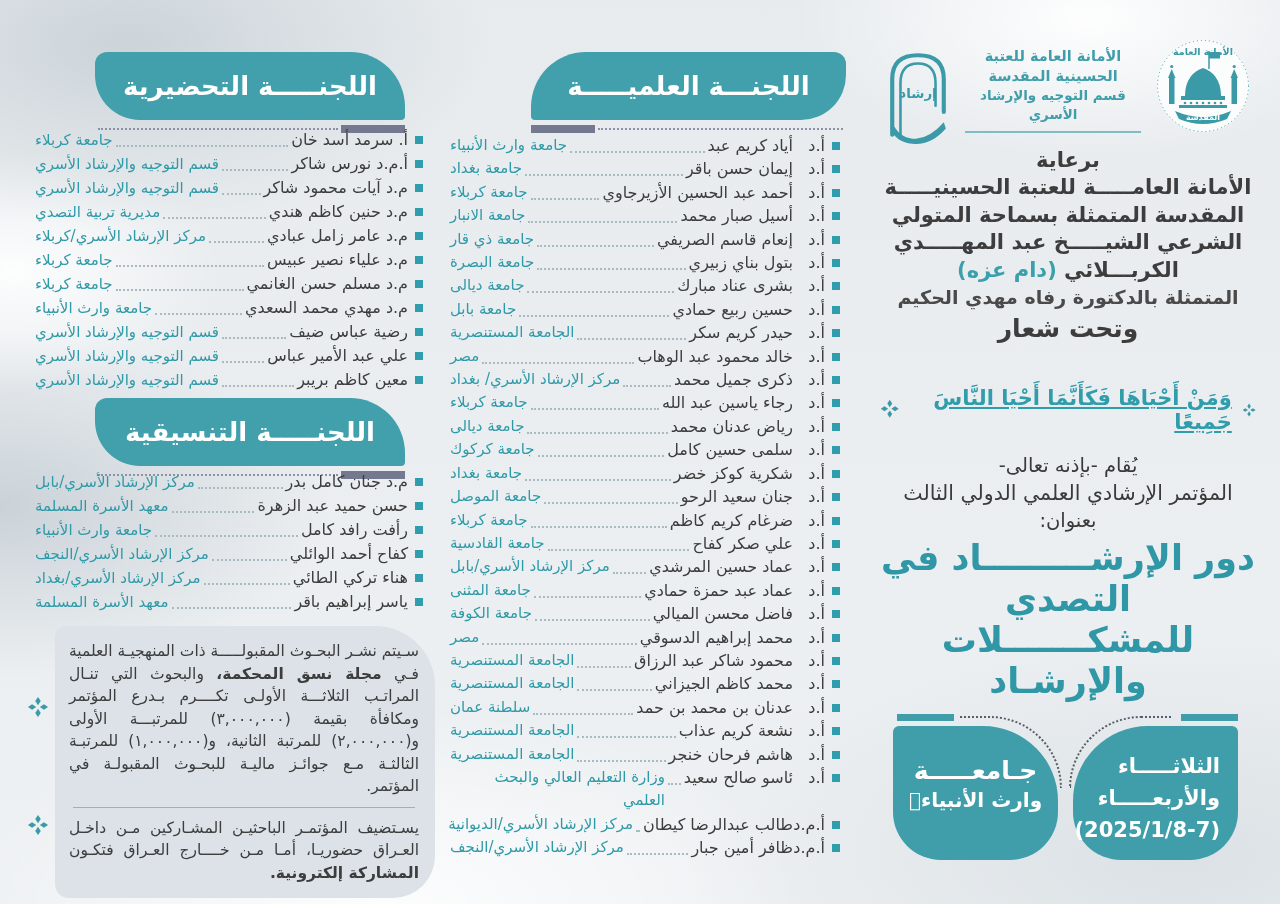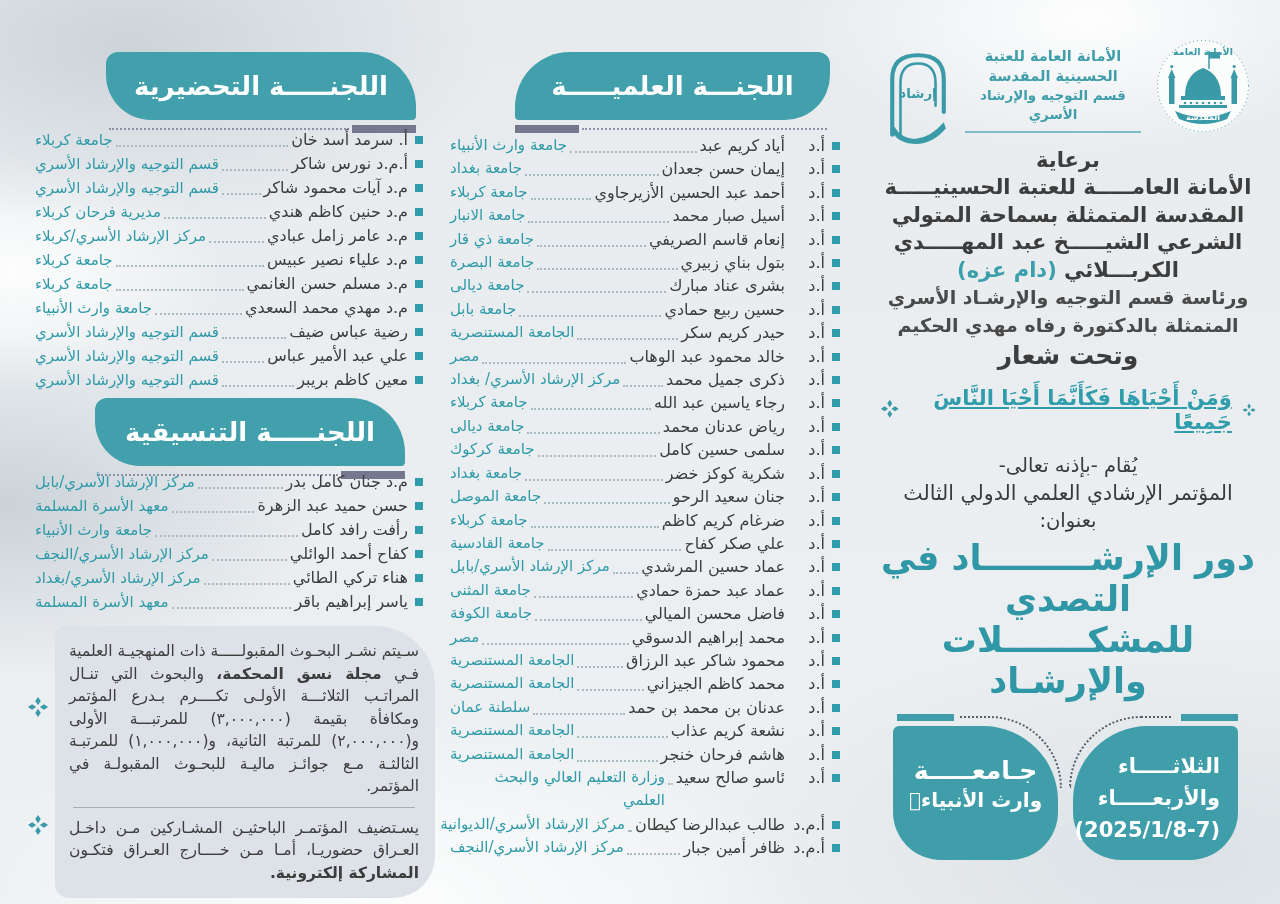--- a/index.html
+++ b/index.html
@@ -22,39 +22,39 @@
   .curve-right{border-radius:12px 55px 4px 45px;}  
   .bar-row{display:flex;align-items:center;height:10px;margin-top:4px;}
   .bar-solid{flex:none;width:64px;height:8px;background:#75798f;}
   .bar-dots{flex:1;border-top:2px dotted #8d90a6;margin:0 3px;}
   
   .mlist{list-style:none;margin:0;padding:0;}
   .mlist li{display:flex;align-items:flex-start;}
   .sci-list li{line-height:23.4px;}
   .side-list li{line-height:24px;}
   .bullet{flex:none;width:8px;height:8px;background:#2f9dab;margin:8px 0 0 7px;}
-  .prefix{flex:none;min-width:32px;font-size:16px;white-space:nowrap;padding-left:8px;}
+  .prefix{flex:none;min-width:32px;font-size:16px;white-space:nowrap;padding-left:0;}
   .mname{flex:none;font-size:16px;white-space:nowrap;}
   .leader{flex:1 1 0;min-width:4px;height:17px;border-bottom:2px dotted #a9bac3;margin:0 3px;}
   .affil{flex:none;max-width:215px;color:#2e9aa8;font-size:15px;}
   
-  .prep-header{position:absolute;left:106px;top:52px;width:310px;}
+  .prep-header{position:absolute;left:95px;top:52px;width:310px;}
   .prep-list{position:absolute;left:35px;top:128px;width:388px;}
   .coord-header{position:absolute;left:95px;top:398px;width:310px;}
   .coord-list{position:absolute;left:35px;top:470px;width:388px;}
   .note-box{position:absolute;left:55px;top:626px;width:380px;background:#dce2e8;
     border-radius:10px 60px 42px 14px;padding:14px 16px 14px 14px;box-sizing:border-box;
     font-size:15.5px;line-height:22.5px;text-align:justify;}
   .note-sep{border:none;border-top:1px solid #a5aeb6;margin:9px 4px;}
   .flor{position:absolute;width:22px;height:22px;left:-28px;}
   .flor svg{width:100%;height:100%;}
   .flor1{top:70px;} .flor2{top:188px;}
   .note-bold{font-weight:bold;}
   
-  .sci-header{position:absolute;left:515px;top:52px;width:315px;}
+  .sci-header{position:absolute;left:531px;top:52px;width:315px;}
   .sci-list{position:absolute;left:450px;top:134px;width:390px;}
   
   .logos{position:absolute;left:885px;top:36px;width:366px;height:110px;display:flex;align-items:flex-start;}
   .emblem{flex:none;width:96px;height:96px;margin-top:2px;}
   .callig{flex:1;display:flex;flex-direction:column;align-items:center;justify-content:center;
     color:#3f9eaa;font-weight:bold;text-align:center;padding:10px 6px 0 6px;}
   .callig .c1{font-size:14.5px;line-height:20px;}
   .callig .c2{font-size:13.5px;line-height:19px;}
   .callig-rule{width:92%;height:2px;background:#7fbcc4;margin-top:7px;}
   .arch{flex:none;width:66px;height:96px;margin-top:12px;}
@@ -118,21 +118,21 @@
         <span class="bullet"></span>
         <span class="mname">م.د آيات محمود شاكر</span>
         <span class="leader"></span>
         <span class="affil">قسم التوجيه والإرشاد الأسري</span>
       </li>
 
       <li>
         <span class="bullet"></span>
         <span class="mname">م.د حنين كاظم هندي</span>
         <span class="leader"></span>
-        <span class="affil">مديرية فرحان كربلاء</span>
+        <span class="affil">مديرية تربية التصدي</span>
       </li>
 
       <li>
         <span class="bullet"></span>
         <span class="mname">م.د عامر زامل عبادي</span>
         <span class="leader"></span>
         <span class="affil">مركز الإرشاد الأسري/كربلاء</span>
       </li>
 
       <li>
@@ -269,21 +269,21 @@
         <span class="bullet"></span>
         <span class="prefix">أ.د</span>
         <span class="mname">أياد كريم عبد</span>
         <span class="leader"></span>
         <span class="affil">جامعة وارث الأنبياء</span>
       </li>
 
       <li>
         <span class="bullet"></span>
         <span class="prefix">أ.د</span>
-        <span class="mname">إيمان حسن جعدان</span>
+        <span class="mname">إيمان حسن باقر</span>
         <span class="leader"></span>
         <span class="affil">جامعة بغداد</span>
       </li>
 
       <li>
         <span class="bullet"></span>
         <span class="prefix">أ.د</span>
         <span class="mname">أحمد عبد الحسين الأزيرجاوي</span>
         <span class="leader"></span>
         <span class="affil">جامعة كربلاء</span>
@@ -555,21 +555,20 @@
 
   <div class="sponsor">
     <div class="s-label">برعاية</div>
     <div class="s-bold">الأمانة العامـــــة للعتبة الحسينيـــــة</div>
     <div class="s-bold">المقدسة المتمثلة بسماحة المتولي</div>
     <div class="s-bold">الشرعي الشيـــــخ عبد المهـــــدي</div>
     <div class="s-bold">
       <span>الكربـــلائي</span>
       <span class="dua">(دام عزه)</span>
     </div>
-    <div class="s-med">ورئاسة قسم التوجيه والإرشـاد الأسري</div>
     <div class="s-med">المتمثلة بالدكتورة رفاه مهدي الحكيم</div>
     <div class="s-slogan">وتحت شعار</div>
   </div>
 
   <div class="verse-row">
     <span class="vflor">
       <svg viewBox="0 0 24 24">
           <g class="teal">
             <path d="M12 1l3 4.5L12 10 9 5.5z"></path>
             <path d="M12 14l3 4.5L12 23l-3-4.5z"></path>

